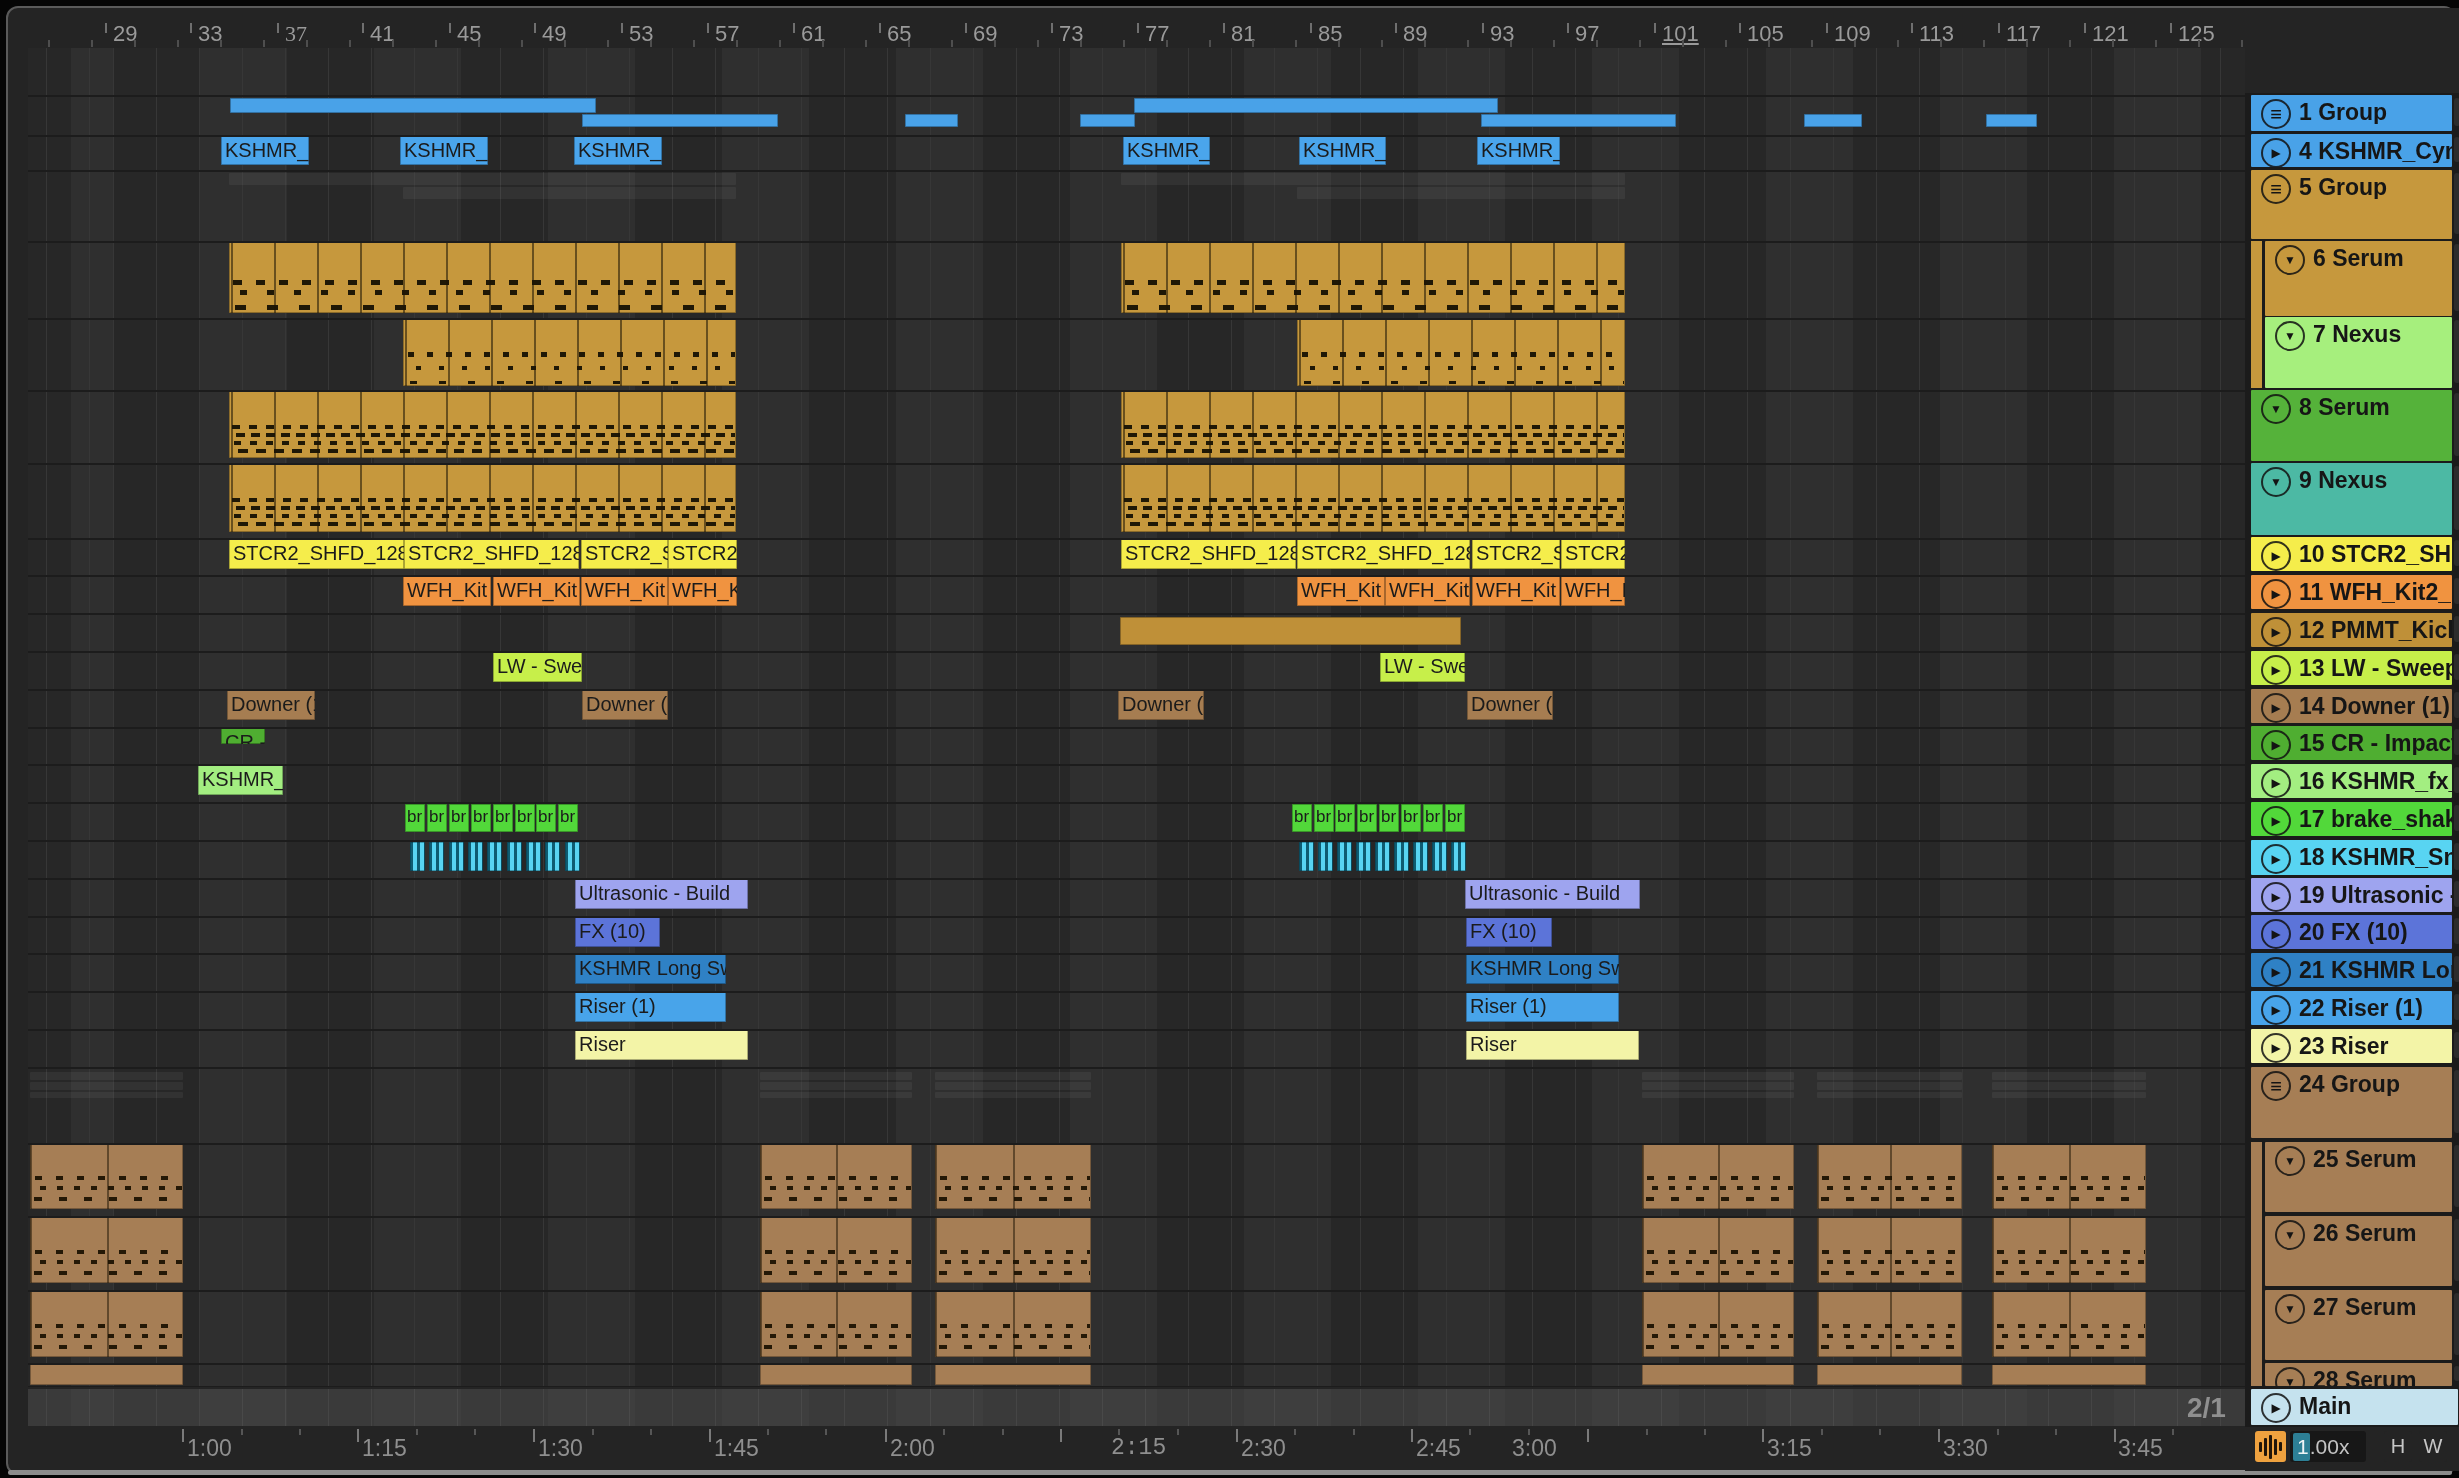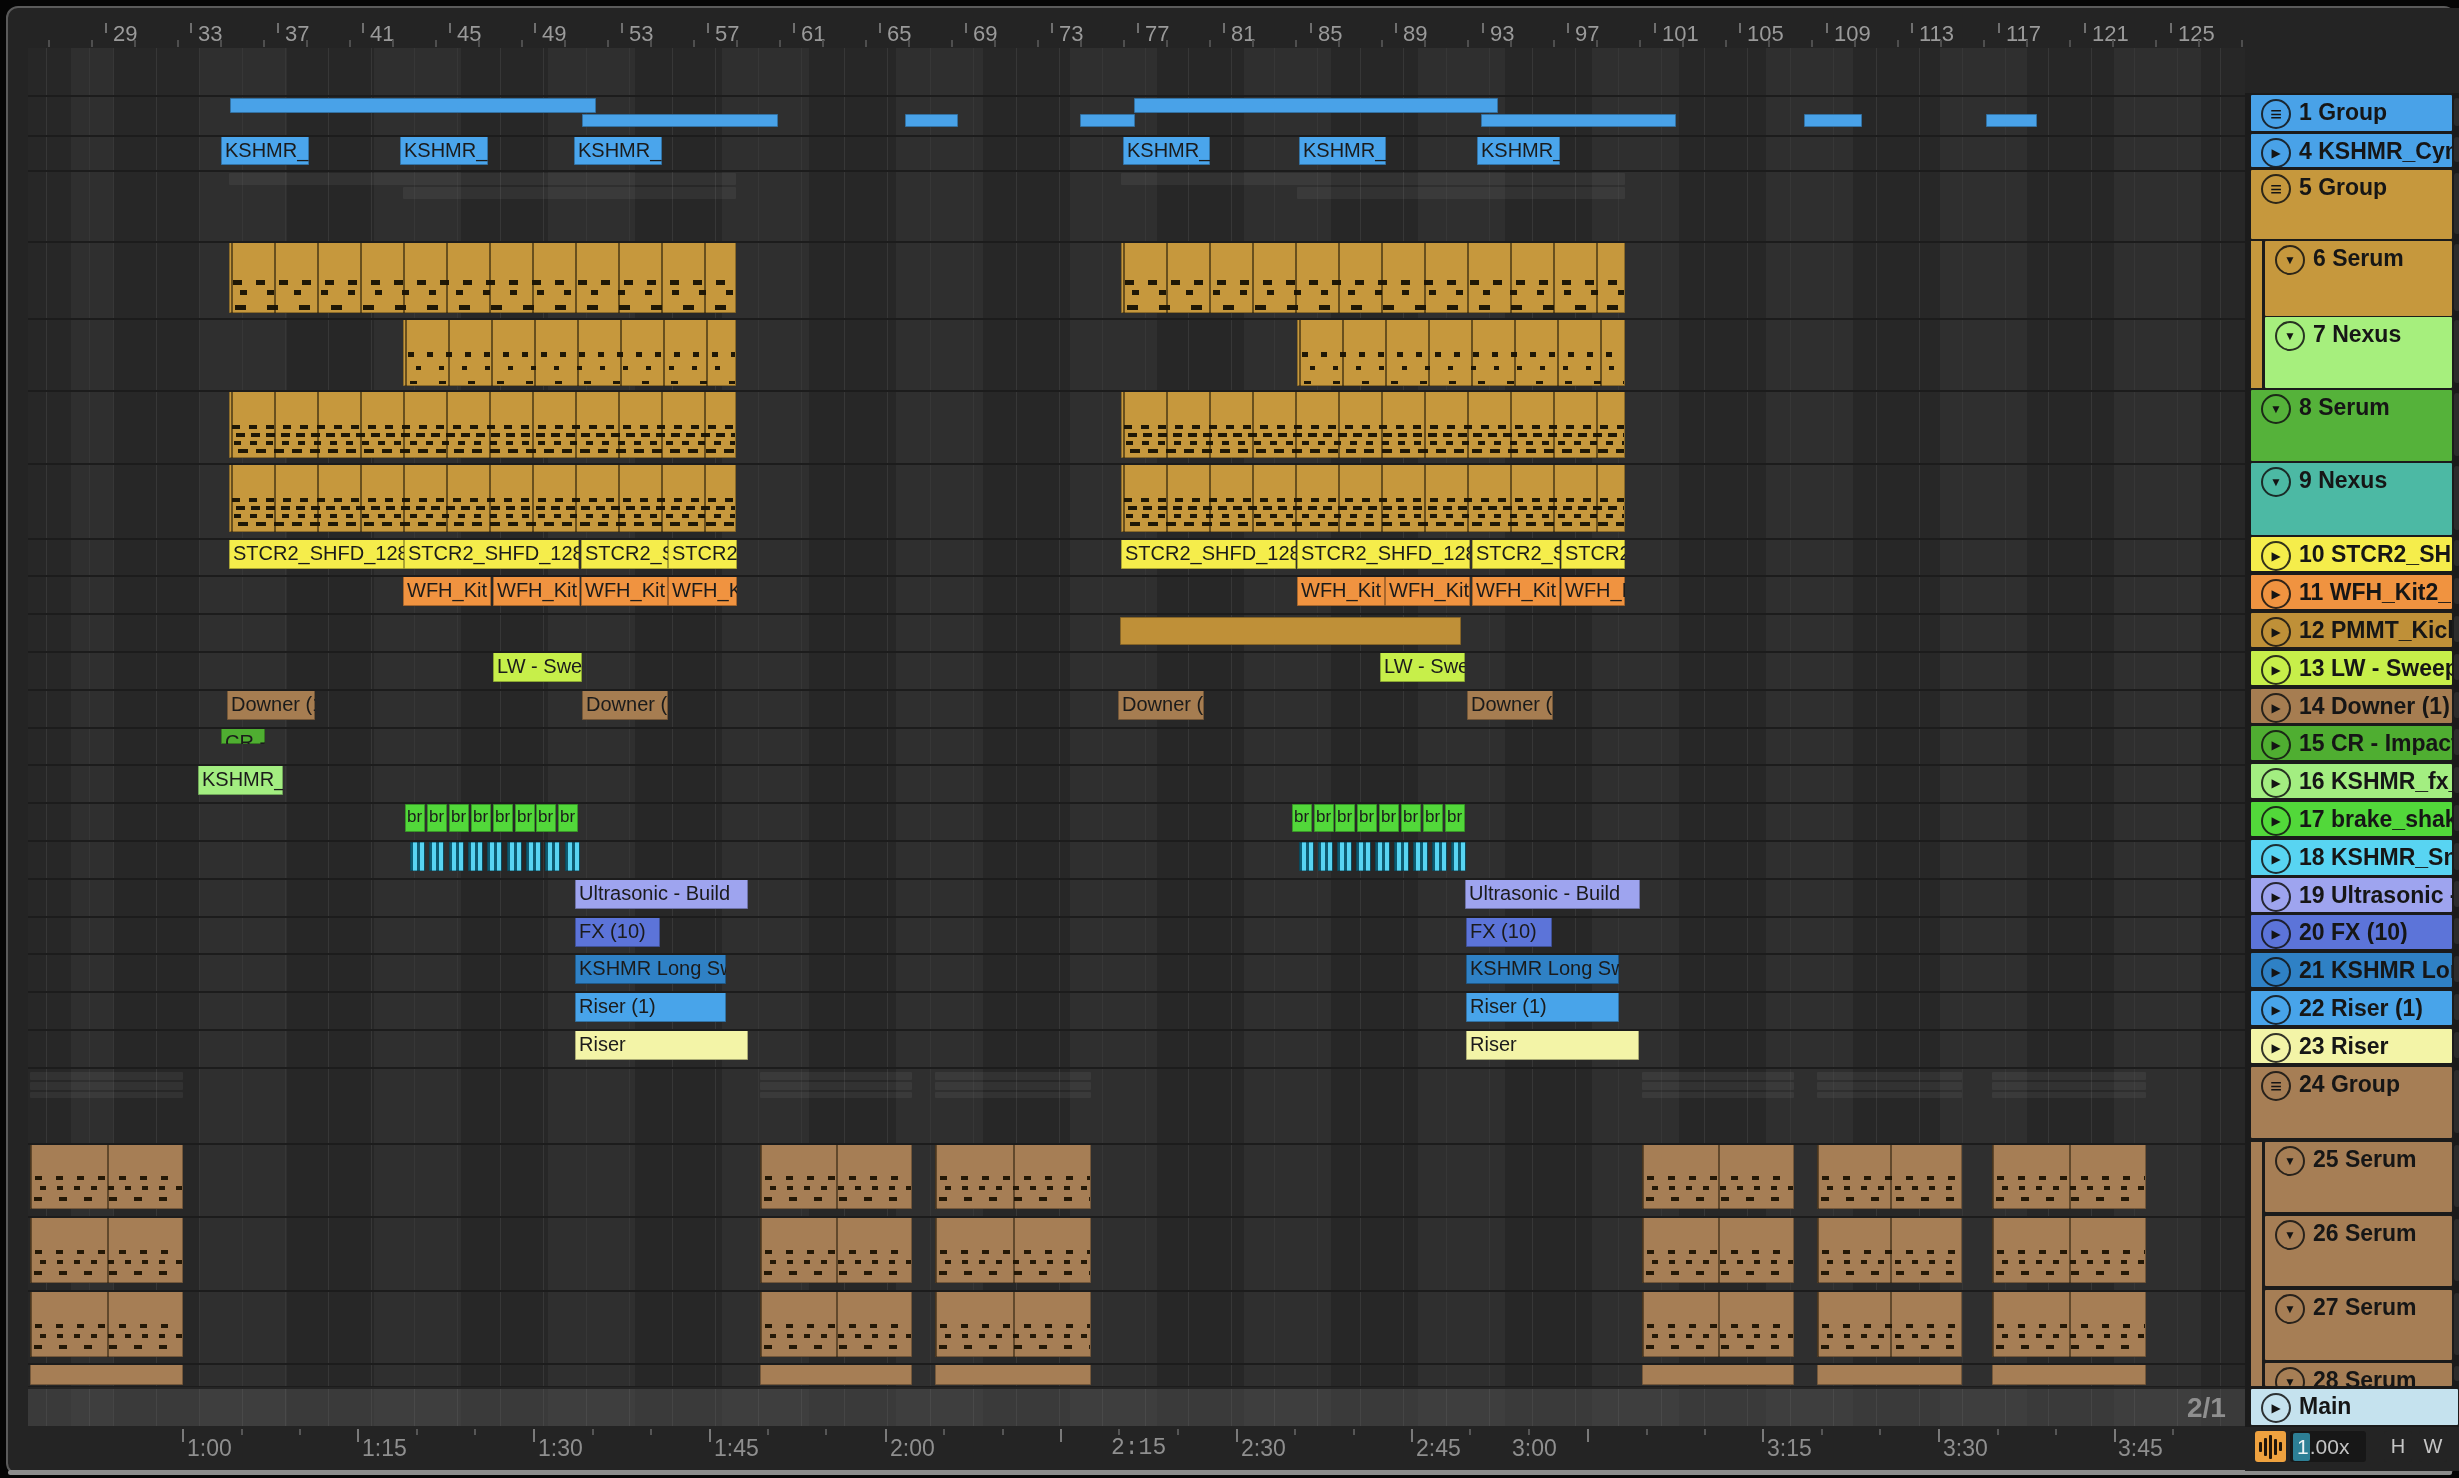--- a/index.html
+++ b/index.html
@@ -91,37 +91,37 @@
 </style>
 </head>
 <body>
 
 <div id="stage">
   <div id="window"></div>
 
   <div id="top-ruler">
       <span class="bar-num" style="left: 85px;"><i></i>29</span>
       <span class="bar-num" style="left: 170px; margin-top: 24px;"><i></i>33</span>
-      <span class="bar-num" style="left: 257px;"><i></i>37</span>
+      <span class="bar-num" style="left: 257px; font-family: Liberation Serif, serif;"><i></i>37</span>
       <span class="bar-num" style="left: 342px;"><i></i>41</span>
       <span class="bar-num" style="left: 429px;"><i></i>45</span>
       <span class="bar-num" style="left: 514px; margin-top: 42px;"><i></i>49</span>
       <span class="bar-num" style="left: 601px;"><i></i>53</span>
       <span class="bar-num" style="left: 687px;"><i></i>57</span>
       <span class="bar-num" style="left: 773px;"><i></i>61</span>
       <span class="bar-num" style="left: 859px;"><i></i>65</span>
       <span class="bar-num" style="left: 945px;"><i></i>69</span>
       <span class="bar-num" style="left: 1031px;"><i></i>73</span>
       <span class="bar-num" style="left: 1117px;"><i></i>77</span>
       <span class="bar-num" style="left: 1203px;"><i></i>81</span>
       <span class="bar-num" style="left: 1290px;"><i></i>85</span>
       <span class="bar-num" style="left: 1375px;"><i></i>89</span>
       <span class="bar-num" style="left: 1462px;"><i></i>93</span>
       <span class="bar-num" style="left: 1547px;"><i></i>97</span>
-      <span class="bar-num" style="left: 1634px;"><i></i>101</span>
+      <span class="bar-num" style="left: 1634px; text-decoration: underline;"><i></i>101</span>
       <span class="bar-num" style="left: 1719px;"><i></i>105</span>
       <span class="bar-num" style="left: 1806px;"><i></i>109</span>
       <span class="bar-num" style="left: 1891px;"><i></i>113</span>
       <span class="bar-num" style="left: 1978px;"><i></i>117</span>
       <span class="bar-num" style="left: 2064px;"><i></i>121</span>
       <span class="bar-num" style="left: 2150px; text-align: center;"><i></i>125</span>
     </div>
   <div id="top-minor"></div>
 
   <div id="lanes">

